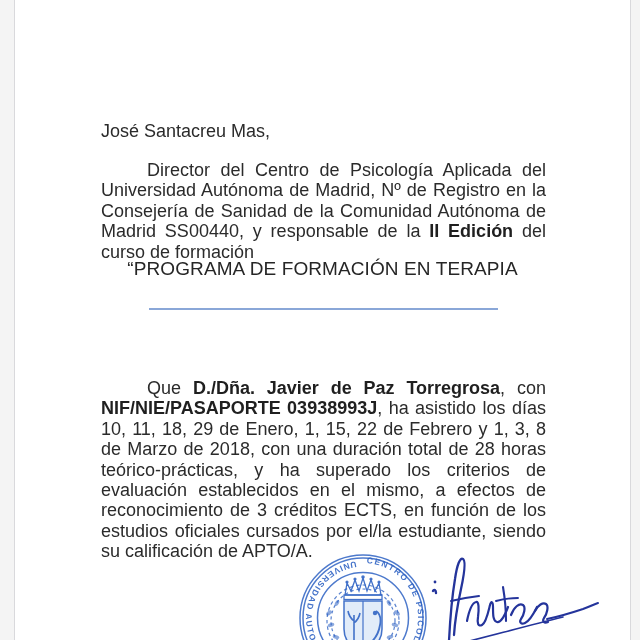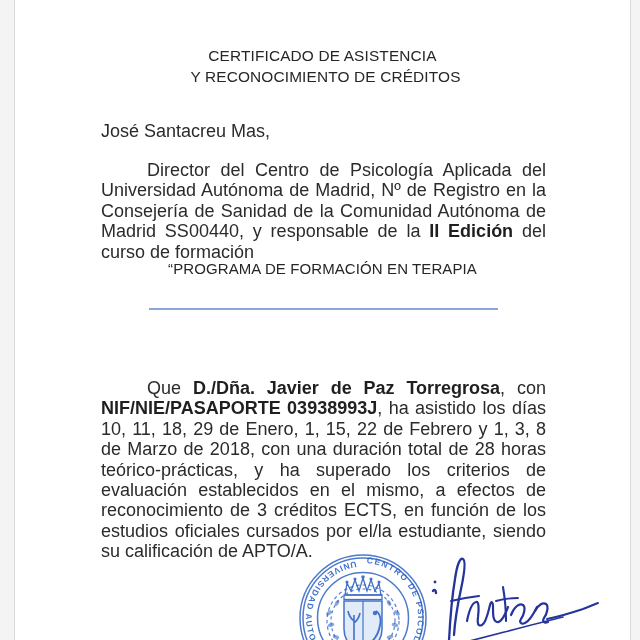--- a/index.html
+++ b/index.html
@@ -89,21 +89,21 @@
 
   
   .course-block {
     position: absolute;
     left: 0;
     top: 256px;
     width: 615px;
     text-align: center;
   }
   .course-line {
-    font-size: 15px;
+    font-size: 19px;
     line-height: 26px;
     color: #262626;
     letter-spacing: 0.1px;
   }
   .rule {
     position: absolute;
     left: 134px;
     top: 308px;
     width: 349px;
     height: 0;
@@ -132,24 +132,20 @@
   }
   #sig-wrap svg { display: block; }
 </style>
 </head>
 <body>
 
 <div id="viewport">
   <div id="page">
     <div class="doc-body">
 
-      <div class="title-block">
-        <div class="doc-title">CERTIFICADO DE ASISTENCIA</div>
-        <div class="doc-title title-line2">Y  RECONOCIMIENTO DE CRÉDITOS</div>
-      </div>
 
       <div class="tx" style="top:121px;">José Santacreu Mas,</div>
 
       <div class="tx justify indent" style="top:160px;"><span>Director del Centro de Psicología Aplicada del Universidad Autónoma de Madrid, Nº de Registro en la Consejería de Sanidad de la Comunidad Autónoma de Madrid SS00440, y responsable de la </span><span class="b">II Edición</span><span> del curso de formación</span></div>
 
       <div class="course-block">
         <div class="course-line">“PROGRAMA DE FORMACIÓN EN TERAPIA</div>
       </div>
       <div class="rule"></div>
 

